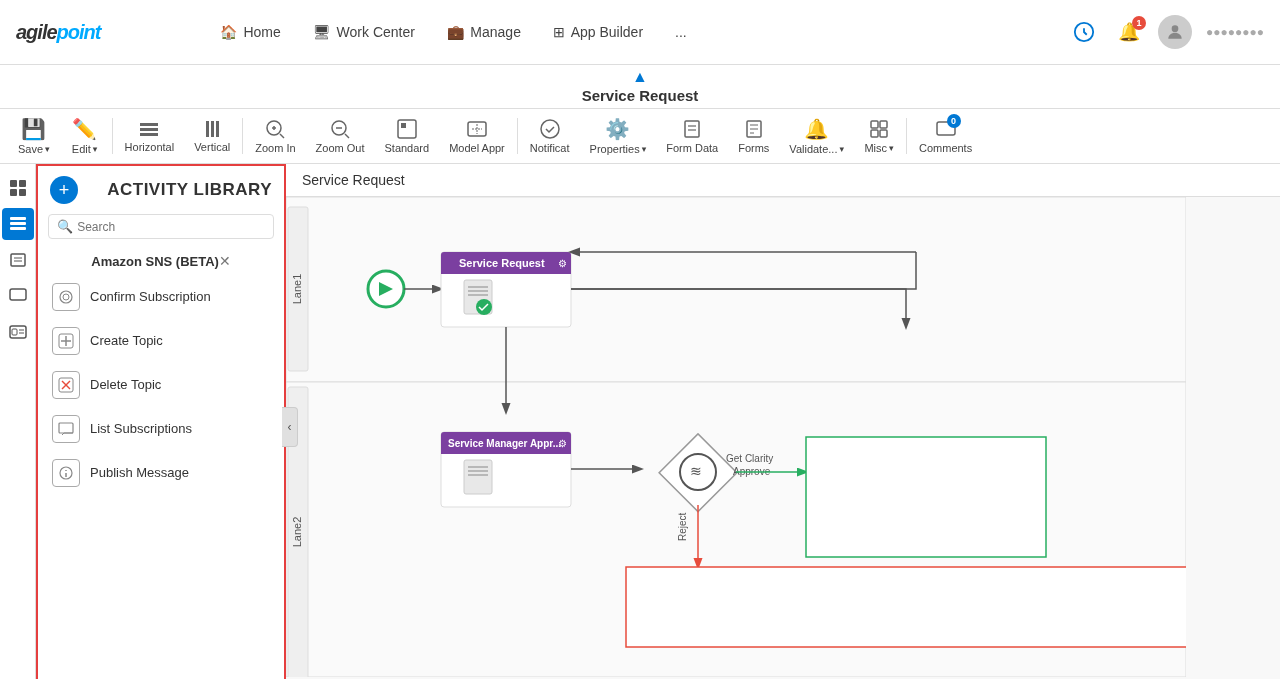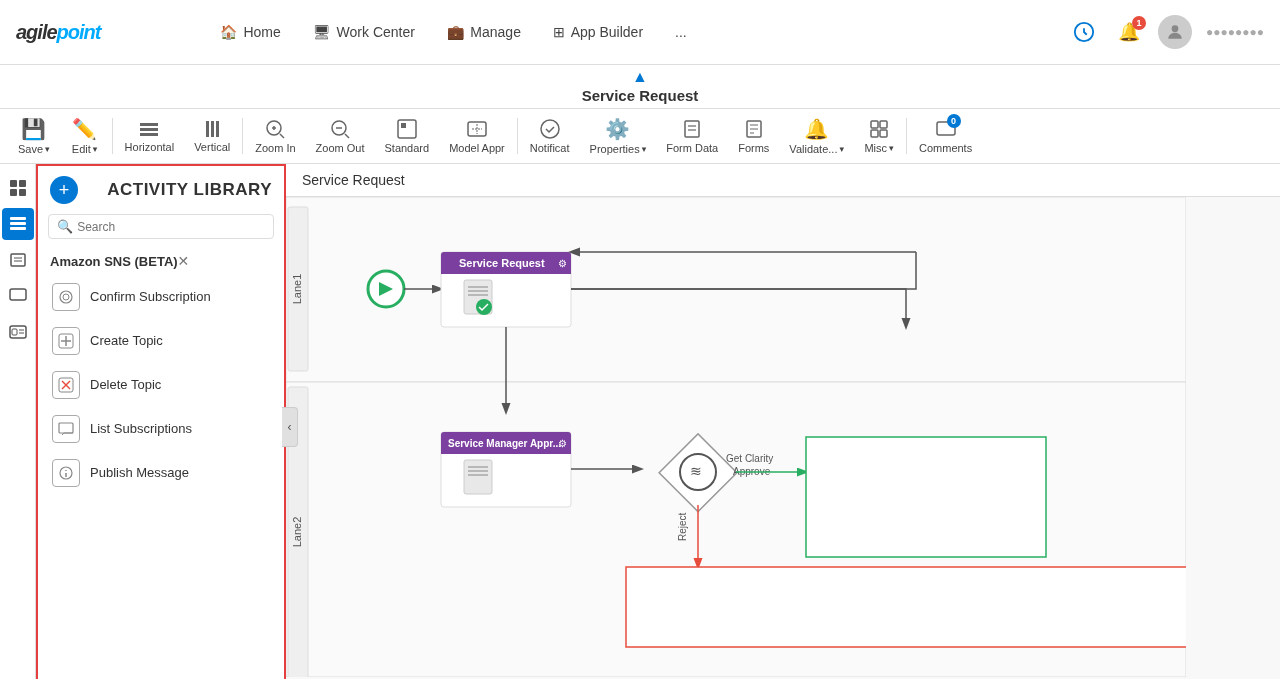--- a/index.html
+++ b/index.html
@@ -86,21 +86,21 @@
       display: flex; align-items: center; margin: 0 10px 8px; 
       border: 1px solid #ddd; border-radius: 4px; padding: 4px 8px; background: #fff;
     }
     .search-box input {
       border: none; outline: none; font-size: 12px; color: #666; flex: 1; background: transparent;
     }
     .search-icon { color: #999; font-size: 13px; margin-right: 4px; }
 
     
     .category-header {
-      display: flex; align-items: center; justify-content: flex-start;
+      display: flex; align-items: center; justify-content: center;
       padding: 6px 12px; background: #fff; cursor: pointer;
     }
     .category-name { font-size: 13px; font-weight: 600; color: #333; }
     .category-close { background: none; border: none; cursor: pointer; font-size: 14px; color: #777; }
 
     
     .activity-items { flex: 1; overflow-y: auto; padding: 0 4px; }
     .activity-item {
       display: flex; align-items: center; gap: 10px; padding: 8px 10px;
       cursor: pointer; border-radius: 4px; color: #333;

